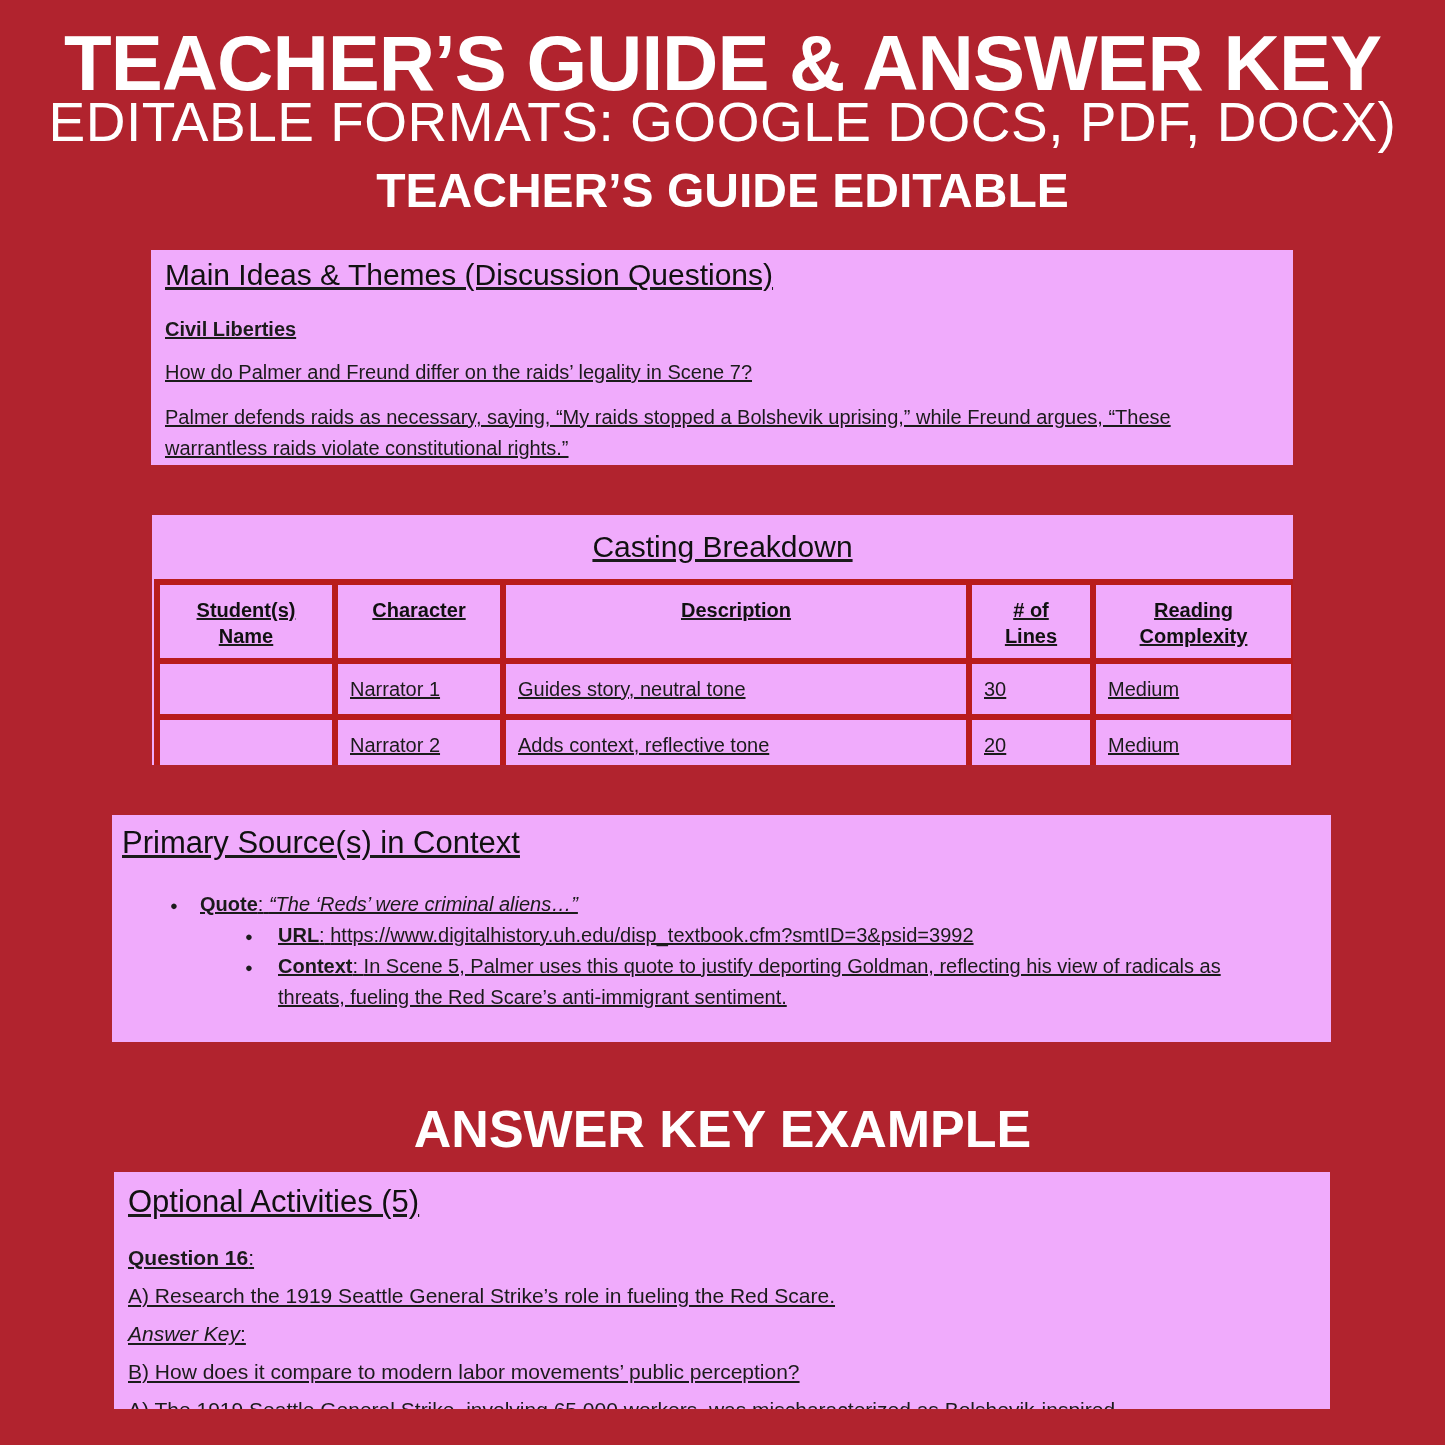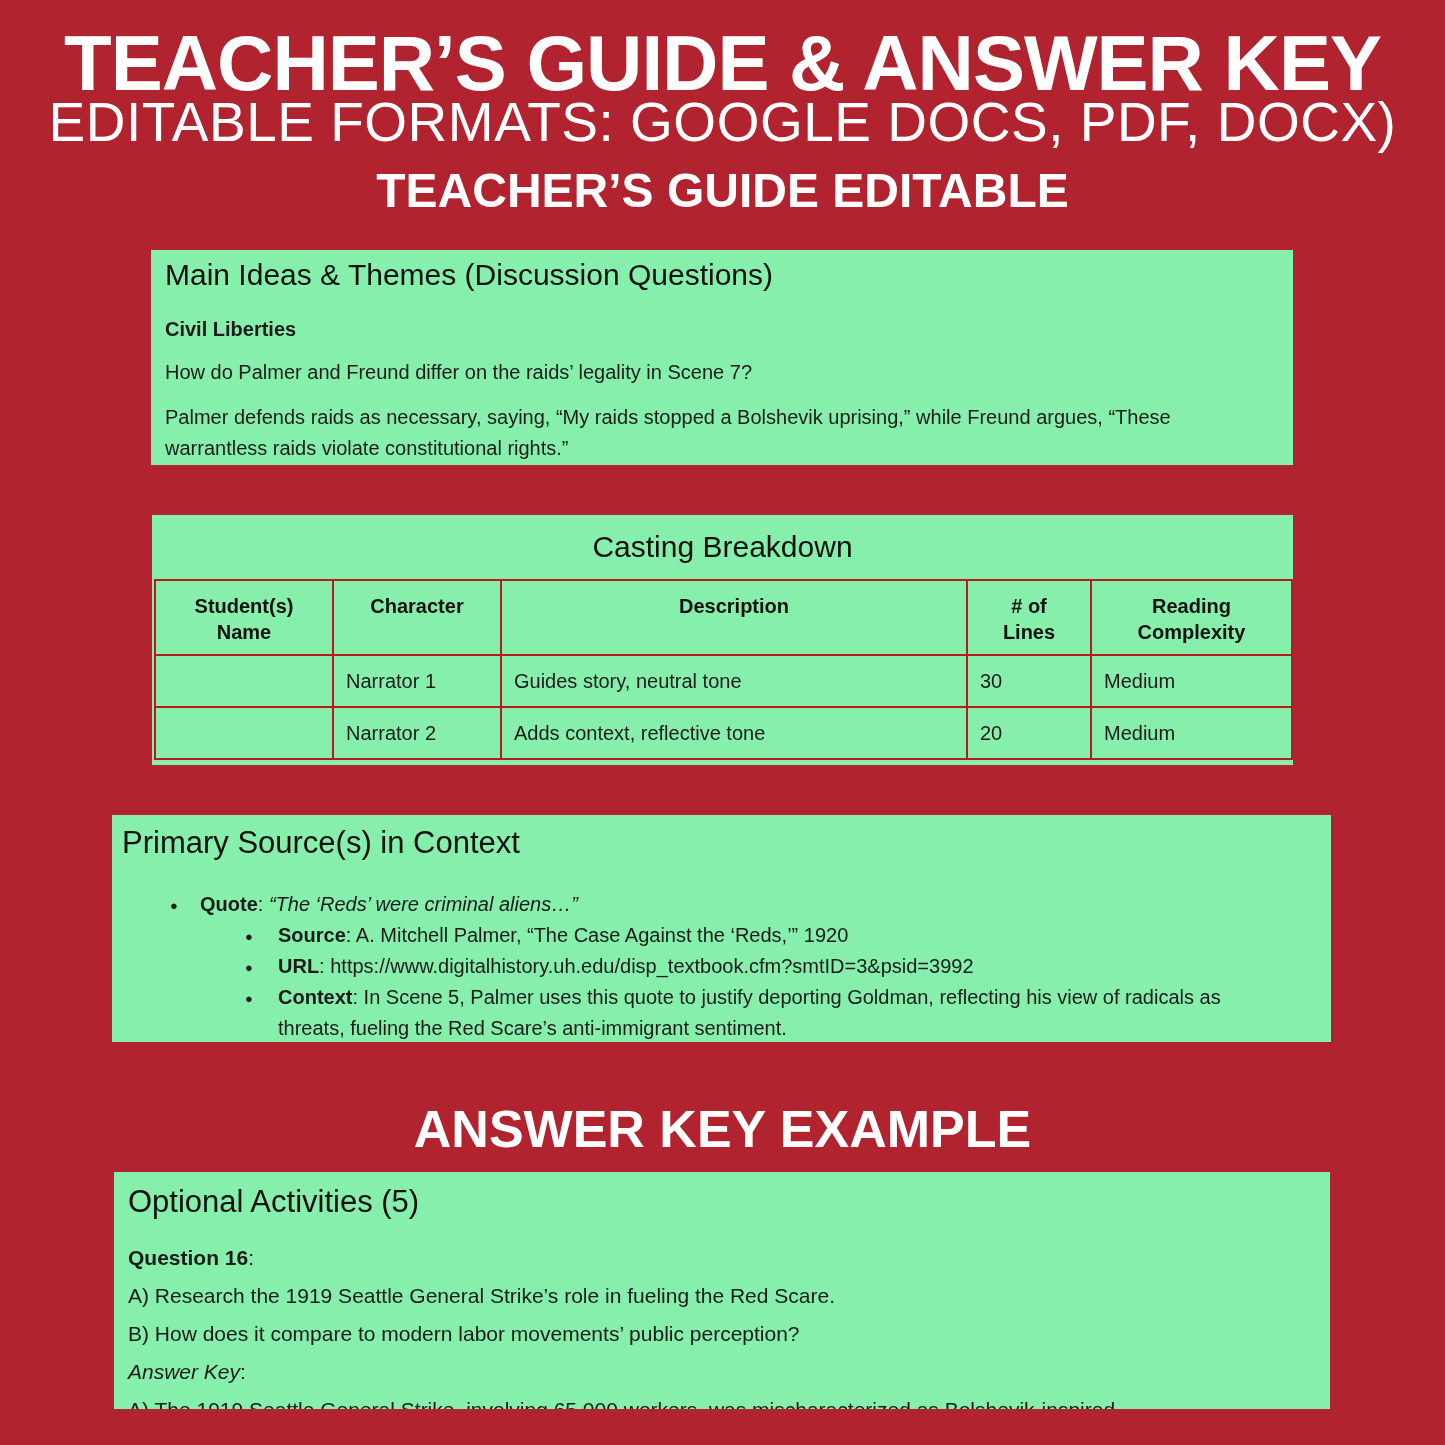--- a/index.html
+++ b/index.html
@@ -9,38 +9,38 @@
     overflow: hidden;
     position: relative;
     font-family: "Liberation Sans", sans-serif;
   }
   .banner-text { position: absolute; left: 0; width: 1445px; text-align: center; color: #ffffff; }
   .main-title  { top: 18px;  font-size: 78px; font-weight: 700; letter-spacing: -1px; line-height: 90px; }
   .subtitle    { top: 96px;  font-size: 55px; font-weight: 400; letter-spacing: 0.5px; line-height: 52px; }
   .section-heading-1 { top: 162px;  font-size: 48px; font-weight: 700; line-height: 58px; }
   .section-heading-2 { top: 1098px; font-size: 52px; font-weight: 700; line-height: 62px; }
 
-  .panel { position: absolute; background: #86efac; overflow: hidden; color: #1b1b1b; }
+  .panel { position: absolute; background: #f0abfc; overflow: hidden; color: #1b1b1b; text-decoration: underline; }
   #panel-main-ideas     { left: 151px; top: 250px;  width: 1142px; height: 215px; }
   #panel-casting        { left: 152px; top: 515px;  width: 1141px; height: 250px; }
   #panel-primary-source { left: 112px; top: 815px;  width: 1219px; height: 227px; }
   #panel-answer-key     { left: 114px; top: 1172px; width: 1216px; height: 237px; }
 
   .doc-h1 { font-size: 30px; font-weight: 400; color: #111; margin: 8px 0 0 14px; line-height: 34px; }
   #panel-primary-source .doc-h1 { font-size: 31px; margin: 10px 0 0 10px; line-height: 36px; }
   #panel-answer-key .doc-h1     { font-size: 31px; margin: 12px 0 0 14px; line-height: 36px; }
 
   .doc-bold-line  { font-size: 20px; font-weight: 700; margin: 26px 0 0 14px; line-height: 23px; }
   .doc-line       { font-size: 20px; margin: 20px 0 0 14px; line-height: 23px; }
   .doc-para       { font-size: 20px; margin: 18px 22px 0 14px; line-height: 31px; width: 1100px; }
 
   
   .table-title { text-align: center; font-size: 30px; color: #111; margin-top: 12px; line-height: 40px; }
   table.casting { border-collapse: collapse; margin: 12px 2px 0 2px; width: 1137px; table-layout: fixed; }
-  table.casting th, table.casting td { border: 2px solid #b91c1c; }
+  table.casting th, table.casting td { border: 6px solid #b91c1c; }
   table.casting th {
     font-size: 20px; font-weight: 700; text-align: center; vertical-align: top;
     padding: 12px 24px 8px 24px; height: 53px; line-height: 26px; color: #111;
   }
   table.casting td {
     font-size: 20px; font-weight: 400; text-align: left; vertical-align: middle;
     padding: 0 0 0 12px; height: 50px; color: #1b1b1b;
   }
 
   
@@ -108,28 +108,27 @@
       <td>Medium</td>
     </tr>
   </tbody>
     </table>
 </div>
 
 <div class="panel" id="panel-primary-source">
   <div class="doc-h1">Primary Source(s) in Context</div>
   <div class="src-list">
     <div class="li li-1"><span class="lbl">Quote</span><span>:</span> <span class="quote-italic">“The ‘Reds’ were criminal aliens…”</span></div>
-    <div class="li li-2"><span class="lbl">Source</span><span>:</span> <span>A. Mitchell Palmer, “The Case Against the ‘Reds,’” 1920</span></div>
     <div class="li li-2"><span class="lbl">URL</span><span>:</span> <span>https://www.digitalhistory.uh.edu/disp_textbook.cfm?smtID=3&amp;psid=3992</span></div>
     <div class="li li-2 li-context"><span class="lbl">Context</span><span>:</span> <span>In Scene 5, Palmer uses this quote to justify deporting Goldman, reflecting his view of radicals as threats, fueling the Red Scare’s anti-immigrant sentiment.</span></div>
   </div>
 </div>
 
 <div class="banner-text section-heading-2">ANSWER KEY EXAMPLE</div>
 
 <div class="panel" id="panel-answer-key">
   <div class="doc-h1">Optional Activities (5)</div>
   <div class="ak-question"><span>Question 16</span><span class="colon">:</span></div>
   <div class="ak-line">A) Research the 1919 Seattle General Strike’s role in fueling the Red Scare.</div>
+  <div class="ak-line ak-italic"><span>Answer Key</span><span class="colon">:</span></div>
   <div class="ak-line">B) How does it compare to modern labor movements’ public perception?</div>
-  <div class="ak-line ak-italic"><span>Answer Key</span><span class="colon">:</span></div>
   <div class="ak-line">A) The 1919 Seattle General Strike, involving 65,000 workers, was mischaracterized as Bolshevik-inspired</div>
 </div>
 
 </body></html>

